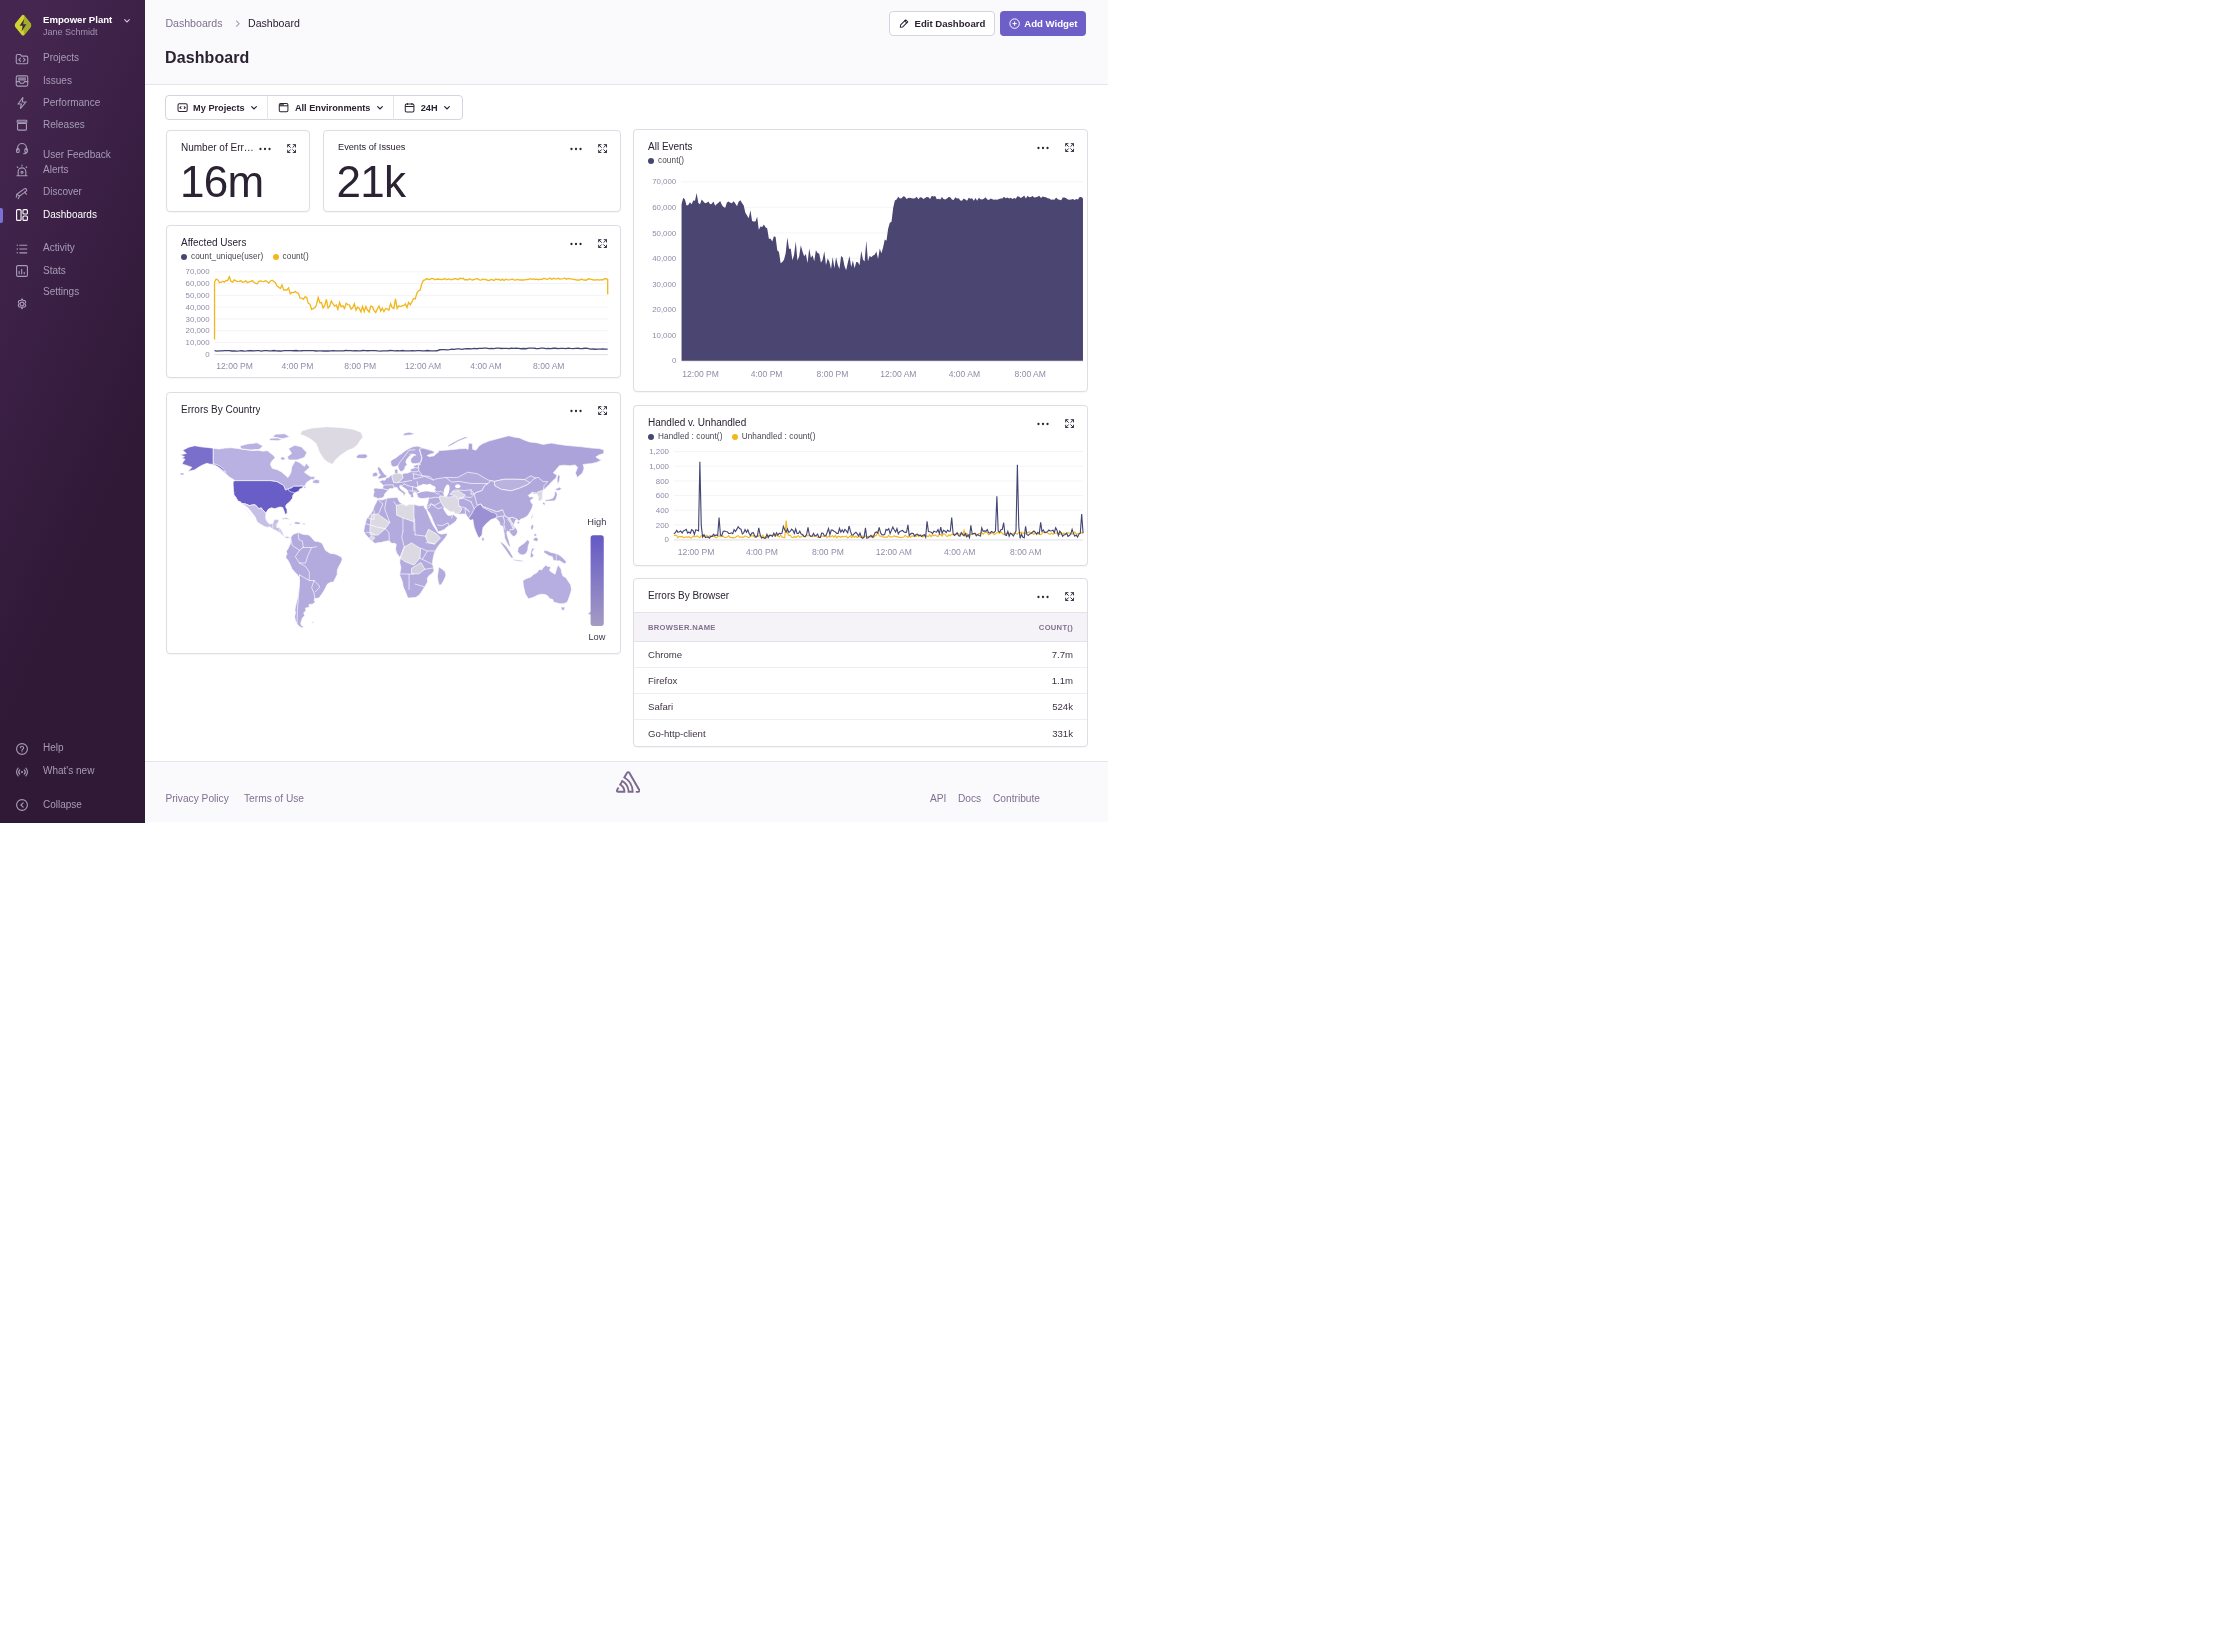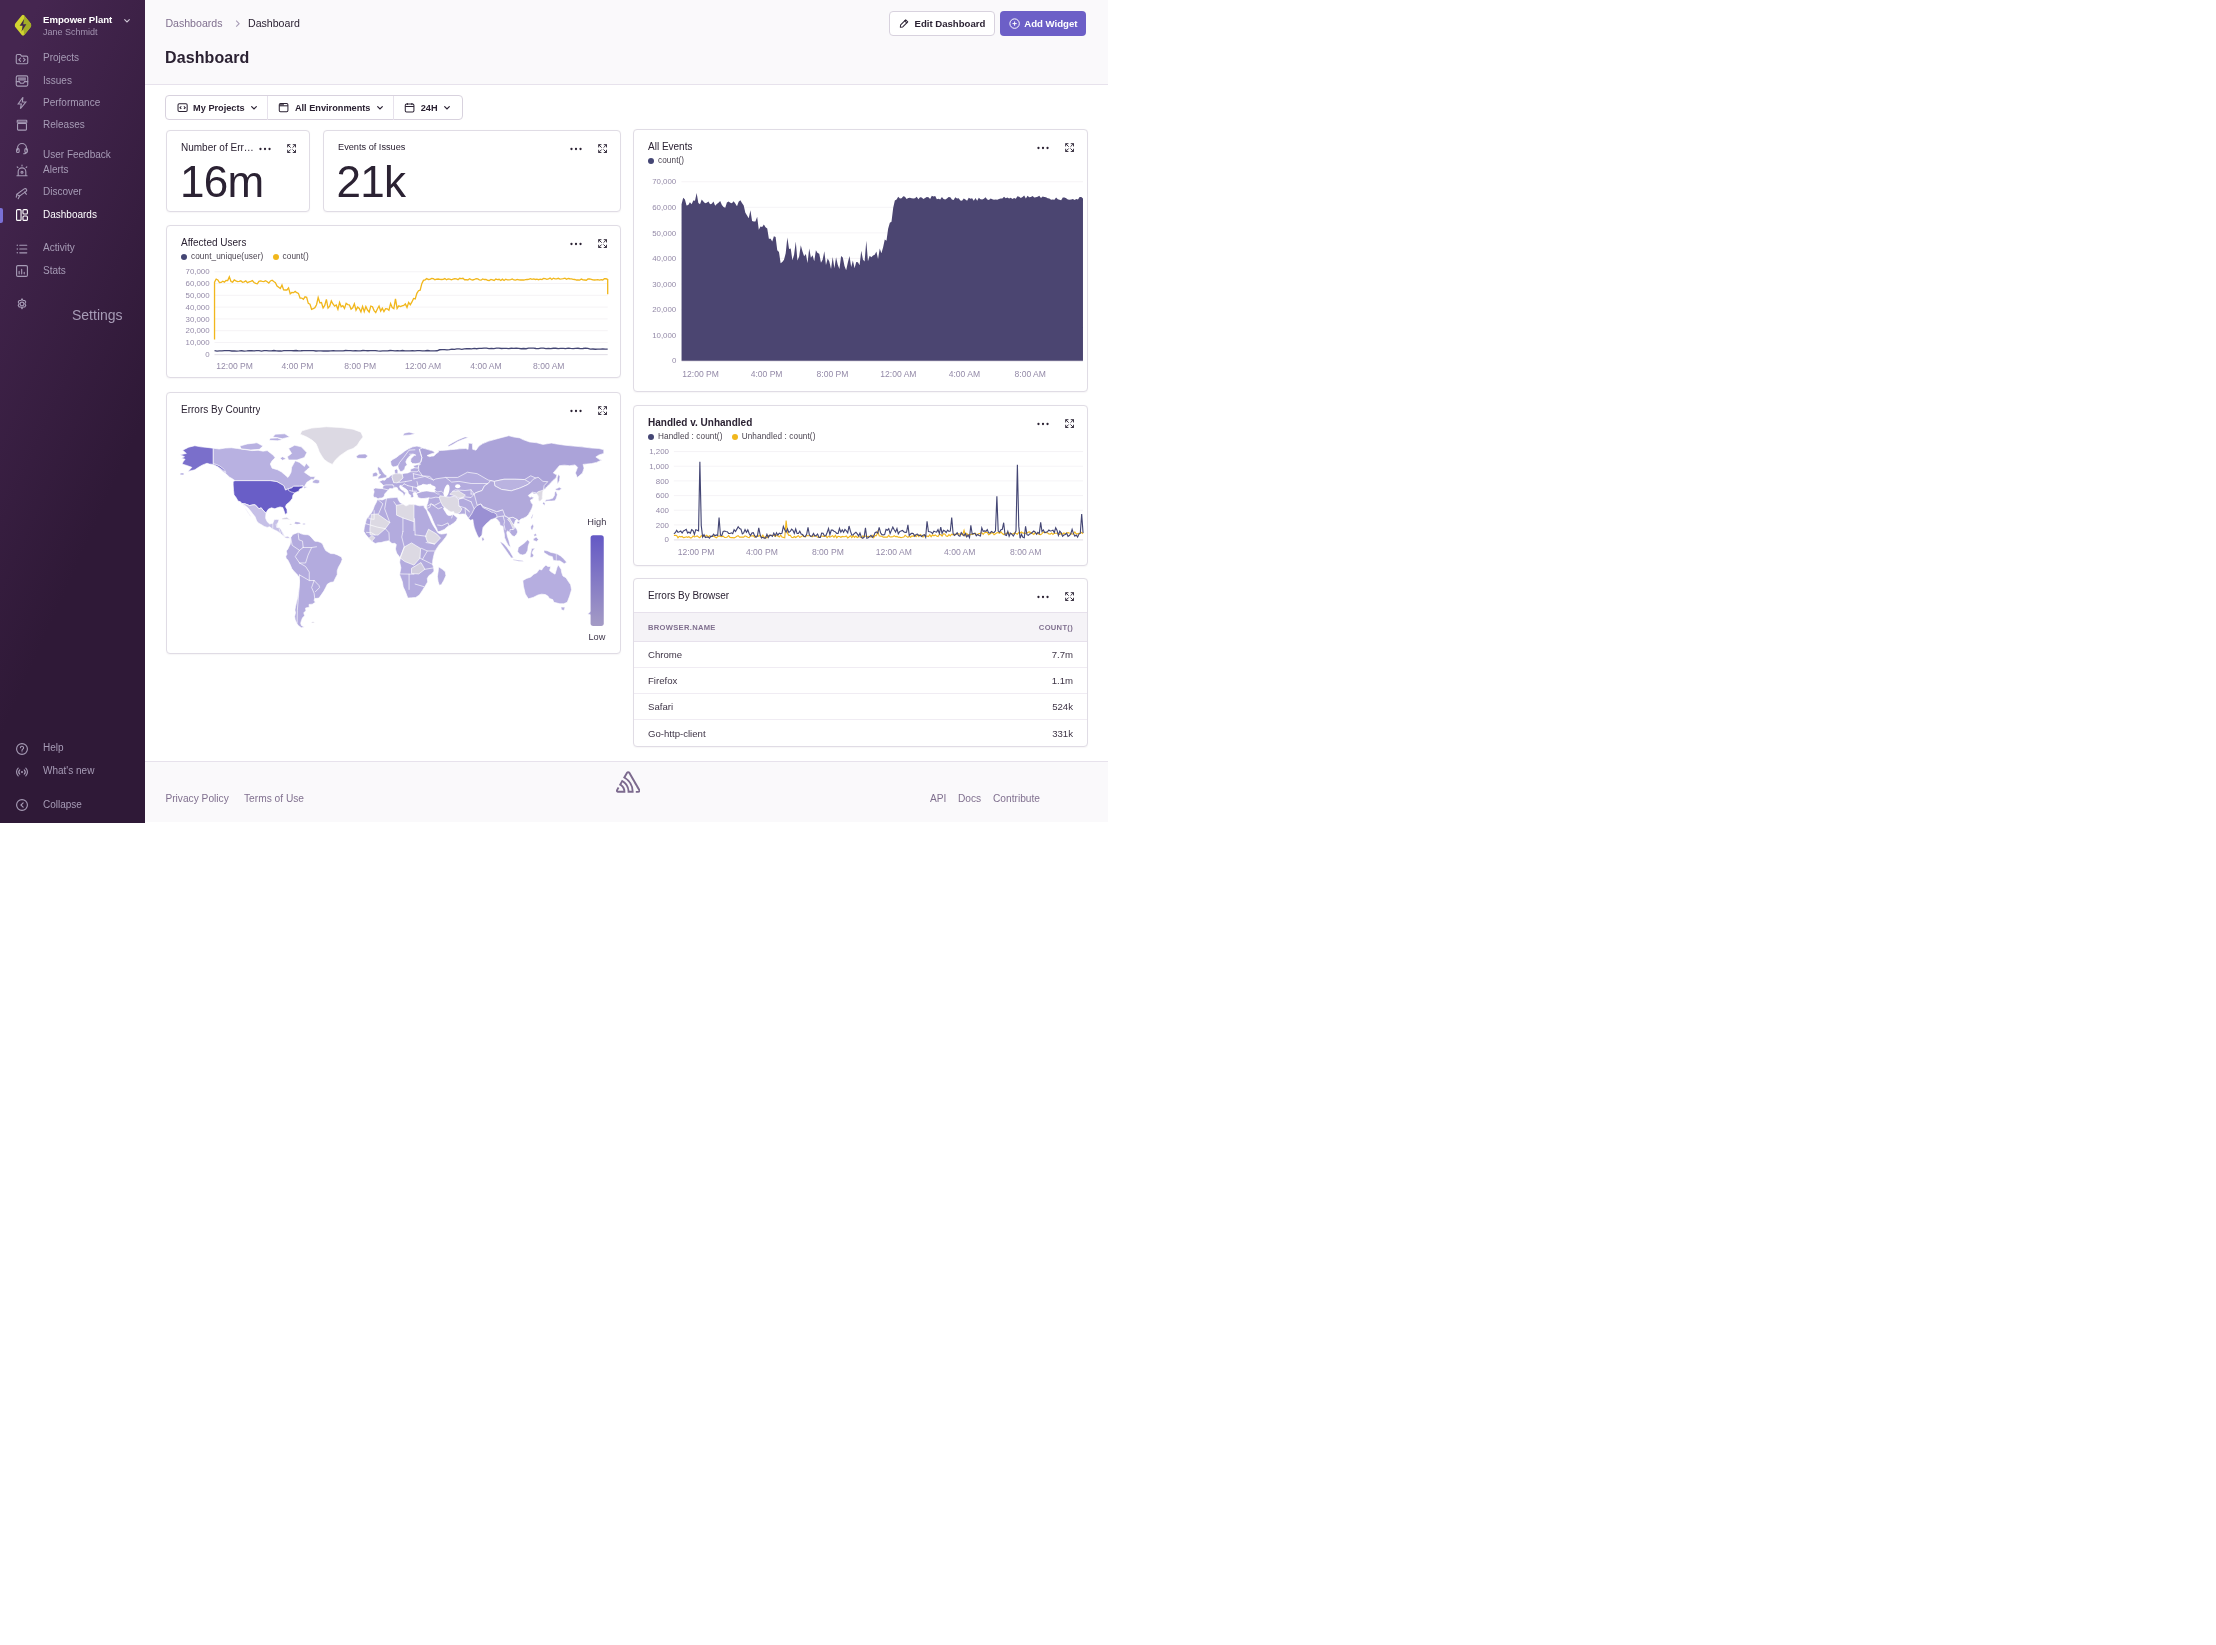--- a/index.html
+++ b/index.html
@@ -281,21 +281,21 @@
 <stop offset="0" stop-color="#6459c5"></stop>
               <stop offset="1" stop-color="#a49bc5"></stop>
             </linearGradient>
           </defs>
 <text x="652" y="200" text-anchor="middle" font-size="14" fill="#3d3549" font-family="Liberation Sans, sans-serif">High</text>
 <rect x="642.5" y="216" width="20" height="137.5" rx="4" fill="url(#lg)"></rect>
 <text x="652" y="375" text-anchor="middle" font-size="14" fill="#3d3549" font-family="Liberation Sans, sans-serif">Low</text>
 </svg></div>
     </div>
     <div class="card" style="left:633px;top:405px;width:455px;height:161px">
-      <div style="position:absolute;left:14px;top:11.2px;font-size:10px;font-weight:700;color:#2b2233;white-space:nowrap;overflow:hidden;text-overflow:ellipsis;max-width:62%">Handled v. Unhandled</div>
+      <div style="position:absolute;left:14px;top:11.2px;font-size:10px;font-weight:400;color:#2b2233;white-space:nowrap;overflow:hidden;text-overflow:ellipsis;max-width:62%">Handled v. Unhandled</div>
       <svg style="position:absolute;top:14px;right:38px" width="12" height="8" viewBox="0 0 18 12" fill="#2b2233">
         <circle cx="2.2" cy="6" r="1.7"></circle>
         <circle cx="9" cy="6" r="1.7"></circle>
         <circle cx="15.8" cy="6" r="1.7"></circle>
       </svg>
 <svg style="position:absolute;top:13px;right:13px" width="9.2" height="9.2" viewBox="0 0 14 14" fill="none" stroke="#2b2233" stroke-width="1.4">
 <path d="M8.8,1h4.2v4.2M13,1L8.4,5.6M5.2,13H1V8.8M1,13l4.6-4.6M13,8.8V13H8.8M13,13L8.4,8.4M1,5.2V1h4.2M1,1l4.6,4.6"></path>
       </svg>
       <div style="position:absolute;left:14px;top:26px;display:flex;gap:9.2px;align-items:center">
         <span style="display:flex;align-items:center;gap:4px">
@@ -438,21 +438,21 @@
 <div style="position:absolute;left:43px;top:242px;font-size:10px;color:#a79cb6;">Activity</div>
 <div style="position:absolute;left:15px;top:264px;width:14px;height:14px"><svg width="14" height="14" viewBox="0 0 22 22" fill="none" stroke="#a79cb6" stroke-width="1.75" stroke-linecap="round" style="color:#a79cb6">
           <rect x="2.5" y="2.5" width="17" height="17" rx="2"></rect>
           <path d="M6.5,15.5v-4M10.5,15.5v-7M14.5,15.5v-2.5"></path>
         </svg></div>
 <div style="position:absolute;left:43px;top:265px;font-size:10px;color:#a79cb6;">Stats</div>
 <div style="position:absolute;left:15px;top:297px;width:14px;height:14px"><svg width="14" height="14" viewBox="0 0 22 22" fill="none" stroke="#a79cb6" stroke-width="1.75" stroke-linecap="round" style="color:#a79cb6">
           <circle cx="11" cy="11" r="3"></circle>
           <path d="M11,2.8l1.5,2.6h2.9l1.5,2.6-1.5,2.6 1.5,2.6-1.5,2.6h-2.9L11,18.4l-1.5-2.6H6.6l-1.5-2.6 1.5-2.6-1.5-2.6 1.5-2.6h2.9z" stroke-linejoin="round"></path>
         </svg></div>
-<div style="position:absolute;left:43px;top:307px;font-size:14px;color:#a79cb6;margin-left:29px;">Settings</div>
+<div style="position:absolute;left:43px;top:286px;font-size:10px;color:#a79cb6;">Settings</div>
 <div style="position:absolute;left:15px;top:742px;width:14px;height:14px"><svg width="14" height="14" viewBox="0 0 22 22" fill="none" stroke="#a79cb6" stroke-width="1.75" stroke-linecap="round" style="color:#a79cb6">
           <circle cx="11" cy="11" r="8.5"></circle>
           <path d="M8.5,9a2.5,2.5 0 1 1 3.5,2.4c-0.8,0.4-1,0.9-1,1.8"></path>
           <circle cx="11" cy="15.4" r="0.9" fill="currentColor" stroke="none"></circle>
         </svg></div>
 <div style="position:absolute;left:43px;top:742px;font-size:10px;color:#a79cb6;">Help</div>
 <div style="position:absolute;left:15px;top:765px;width:14px;height:14px"><svg width="14" height="14" viewBox="0 0 22 22" fill="none" stroke="#a79cb6" stroke-width="1.75" stroke-linecap="round" style="color:#a79cb6">
           <circle cx="11" cy="11" r="1.6" fill="currentColor" stroke="none"></circle>
           <path d="M7.5,14.5a5,5 0 0 1 0-7M14.5,7.5a5,5 0 0 1 0,7M5,17a8.3,8.3 0 0 1 0-12M17,5a8.3,8.3 0 0 1 0,12"></path>
         </svg></div>

